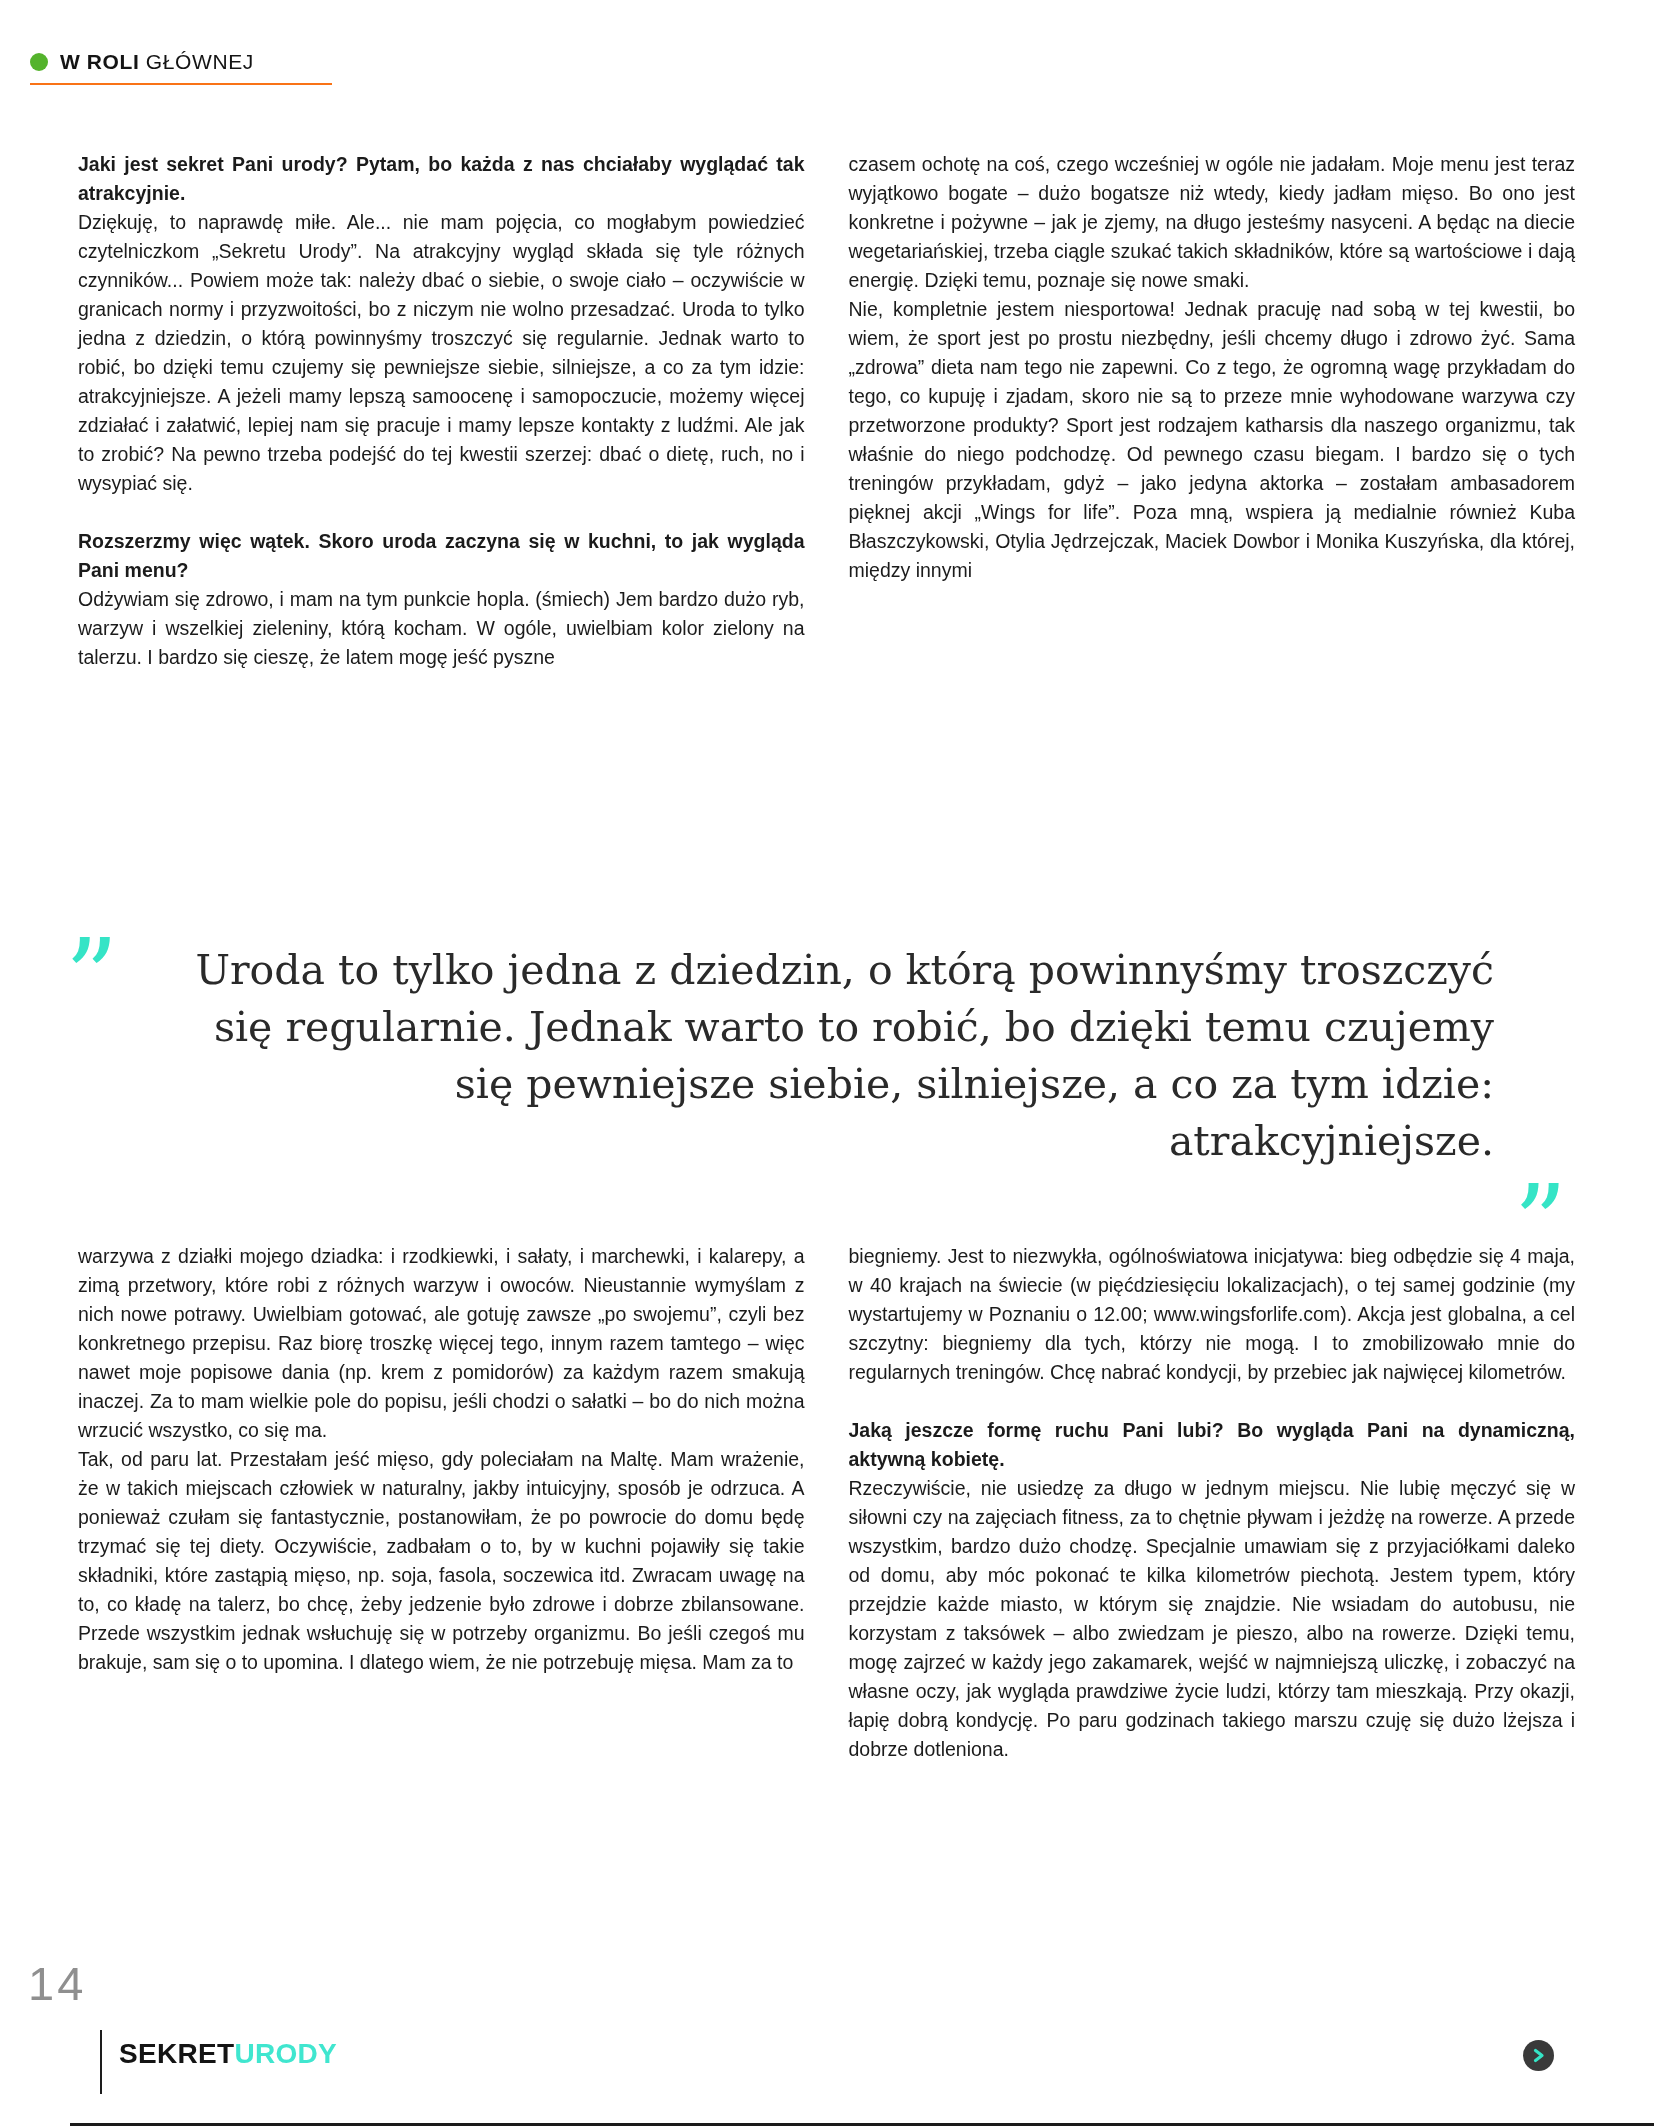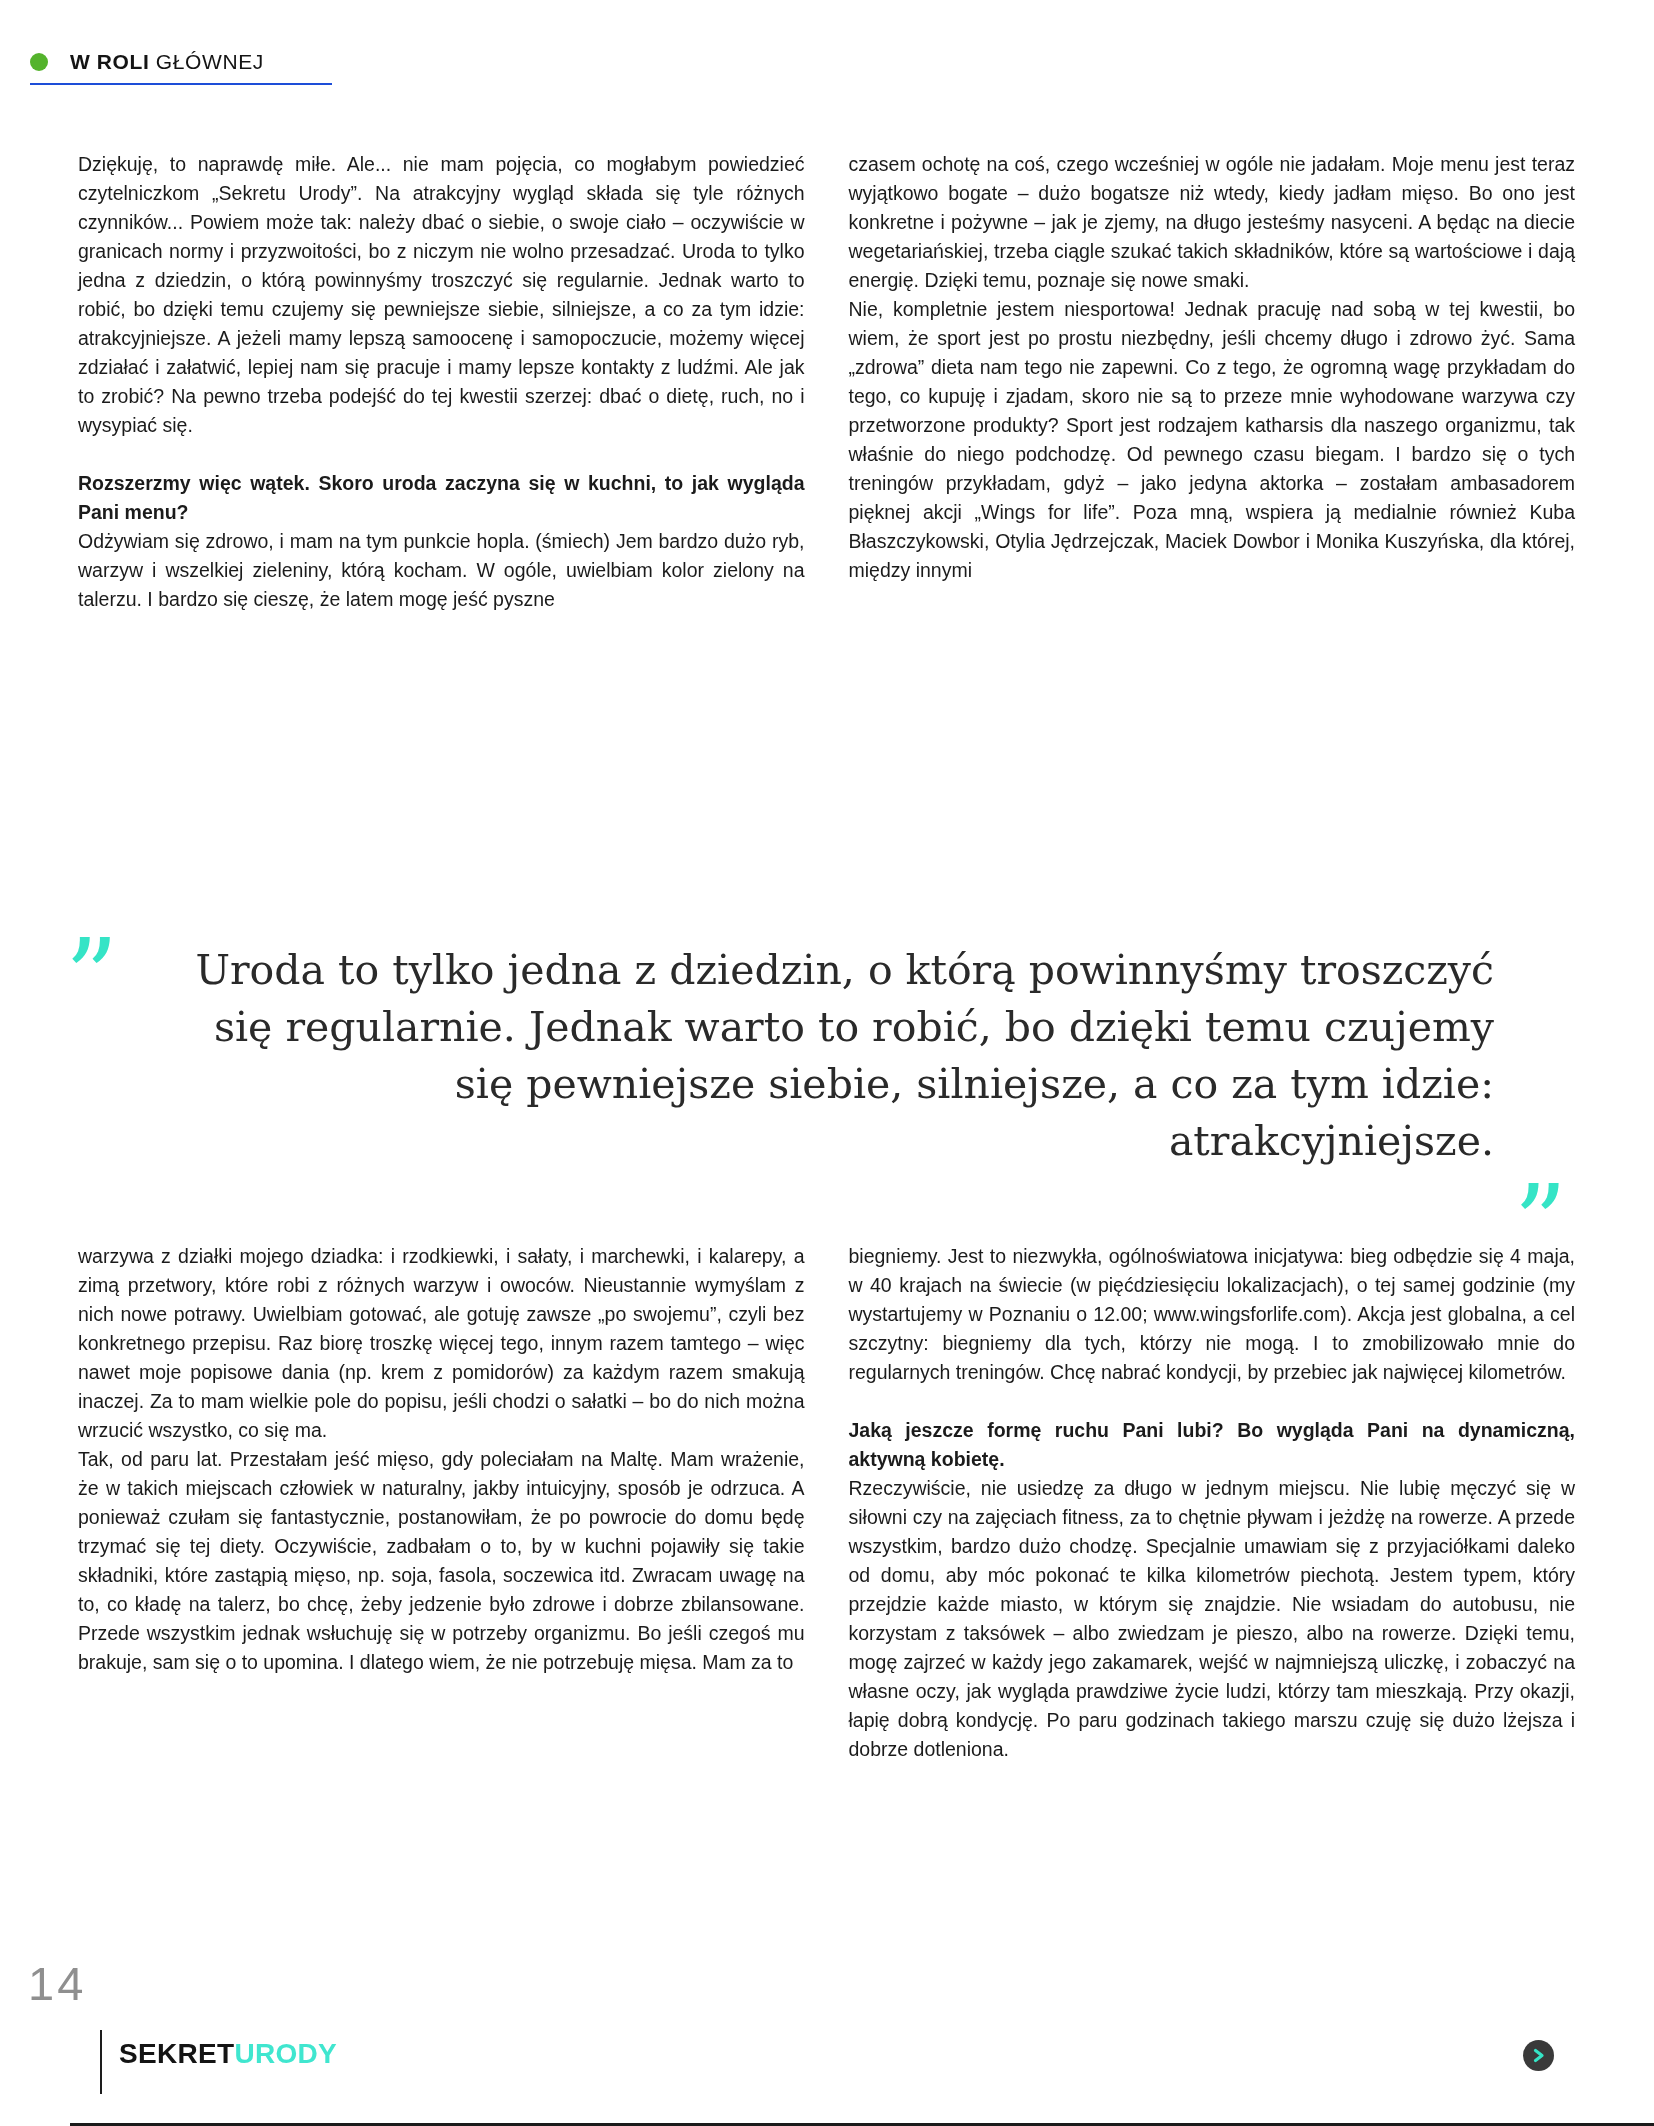--- a/index.html
+++ b/index.html
@@ -6,22 +6,22 @@
   body {
     width:1654px; height:2126px; position:relative;
     background:#ffffff; overflow:hidden;
     font-family:"Liberation Sans", sans-serif;
     color:#1b1b1b;
   }
 
   
   .header {
     position:absolute; top:50px; left:30px; width:302px;
-    border-bottom:2px solid #1d4ed8; padding-bottom:9px;
-    display:flex; align-items:center; gap:22px;
+    border-bottom:2px solid #f97316; padding-bottom:9px;
+    display:flex; align-items:center; gap:12px;
   }
   .dot { width:18px; height:18px; border-radius:50%; background:#54b32c; flex:0 0 auto; }
   .header-title { font-size:21px; letter-spacing:0.6px; color:#141414; white-space:nowrap; }
   .header-title .bold { font-weight:bold; }
 
   
   .cols { position:absolute; left:78px; right:79px; display:flex; gap:44px; }
   .cols .col { flex:1 1 0; min-width:0; }
   .top-section { top:150px; }
   .bottom-section { top:1242px; }
@@ -65,20 +65,21 @@
 </head>
 <body>
 
 <div class="header">
   <span class="dot"></span>
   <span class="header-title"><span class="bold">W ROLI</span>&nbsp;<span>GŁÓWNEJ</span></span>
 </div>
 
 <div class="cols top-section">
   <div class="col">
+      <p class="para q">Jaki jest sekret Pani urody? Pytam, bo każda z nas chciałaby wyglądać tak atrakcyjnie.</p>
       <p class="para a">Dziękuję, to naprawdę miłe. Ale... nie mam pojęcia, co mogłabym powiedzieć czytelniczkom „Sekretu Urody”. Na atrakcyjny wygląd składa się tyle różnych czynników... Powiem może tak: należy dbać o siebie, o swoje ciało – oczywiście w granicach normy i przyzwoitości, bo z niczym nie wolno przesadzać. Uroda to tylko jedna z dziedzin, o którą powinnyśmy troszczyć się regularnie. Jednak warto to robić, bo dzięki temu czujemy się pewniejsze siebie, silniejsze, a co za tym idzie: atrakcyjniejsze. A jeżeli mamy lepszą samoocenę i samopoczucie, możemy więcej zdziałać i załatwić, lepiej nam się pracuje i mamy lepsze kontakty z ludźmi. Ale jak to zrobić? Na pewno trzeba podejść do tej kwestii szerzej: dbać o dietę, ruch, no i wysypiać się.</p>
       <p class="para q">Rozszerzmy więc wątek. Skoro uroda zaczyna się w kuchni, to jak wygląda Pani menu?</p>
       <p class="para a">Odżywiam się zdrowo, i mam na tym punkcie hopla. (śmiech) Jem bardzo dużo ryb, warzyw i wszelkiej zieleniny, którą kocham. W ogóle, uwielbiam kolor zielony na talerzu. I bardzo się cieszę, że latem mogę jeść pyszne</p>
     </div>
   <div class="col">
       <p class="para a">czasem ochotę na coś, czego wcześniej w ogóle nie jadałam. Moje menu jest teraz wyjątkowo bogate – dużo bogatsze niż wtedy, kiedy jadłam mięso. Bo ono jest konkretne i pożywne – jak je zjemy, na długo jesteśmy nasyceni. A będąc na diecie wegetariańskiej, trzeba ciągle szukać takich składników, które są wartościowe i dają energię. Dzięki temu, poznaje się nowe smaki.</p>
       <p class="para a">Nie, kompletnie jestem niesportowa! Jednak pracuję nad sobą w tej kwestii, bo wiem, że sport jest po prostu niezbędny, jeśli chcemy długo i zdrowo żyć. Sama „zdrowa” dieta nam tego nie zapewni. Co z tego, że ogromną wagę przykładam do tego, co kupuję i zjadam, skoro nie są to przeze mnie wyhodowane warzywa czy przetworzone produkty? Sport jest rodzajem katharsis dla naszego organizmu, tak właśnie do niego podchodzę. Od pewnego czasu biegam. I bardzo się o tych treningów przykładam, gdyż – jako jedyna aktorka – zostałam ambasadorem pięknej akcji „Wings for life”. Poza mną, wspiera ją medialnie również Kuba Błaszczykowski, Otylia Jędrzejczak, Maciek Dowbor i Monika Kuszyńska, dla której, między innymi</p>
     </div>
 </div>
 

